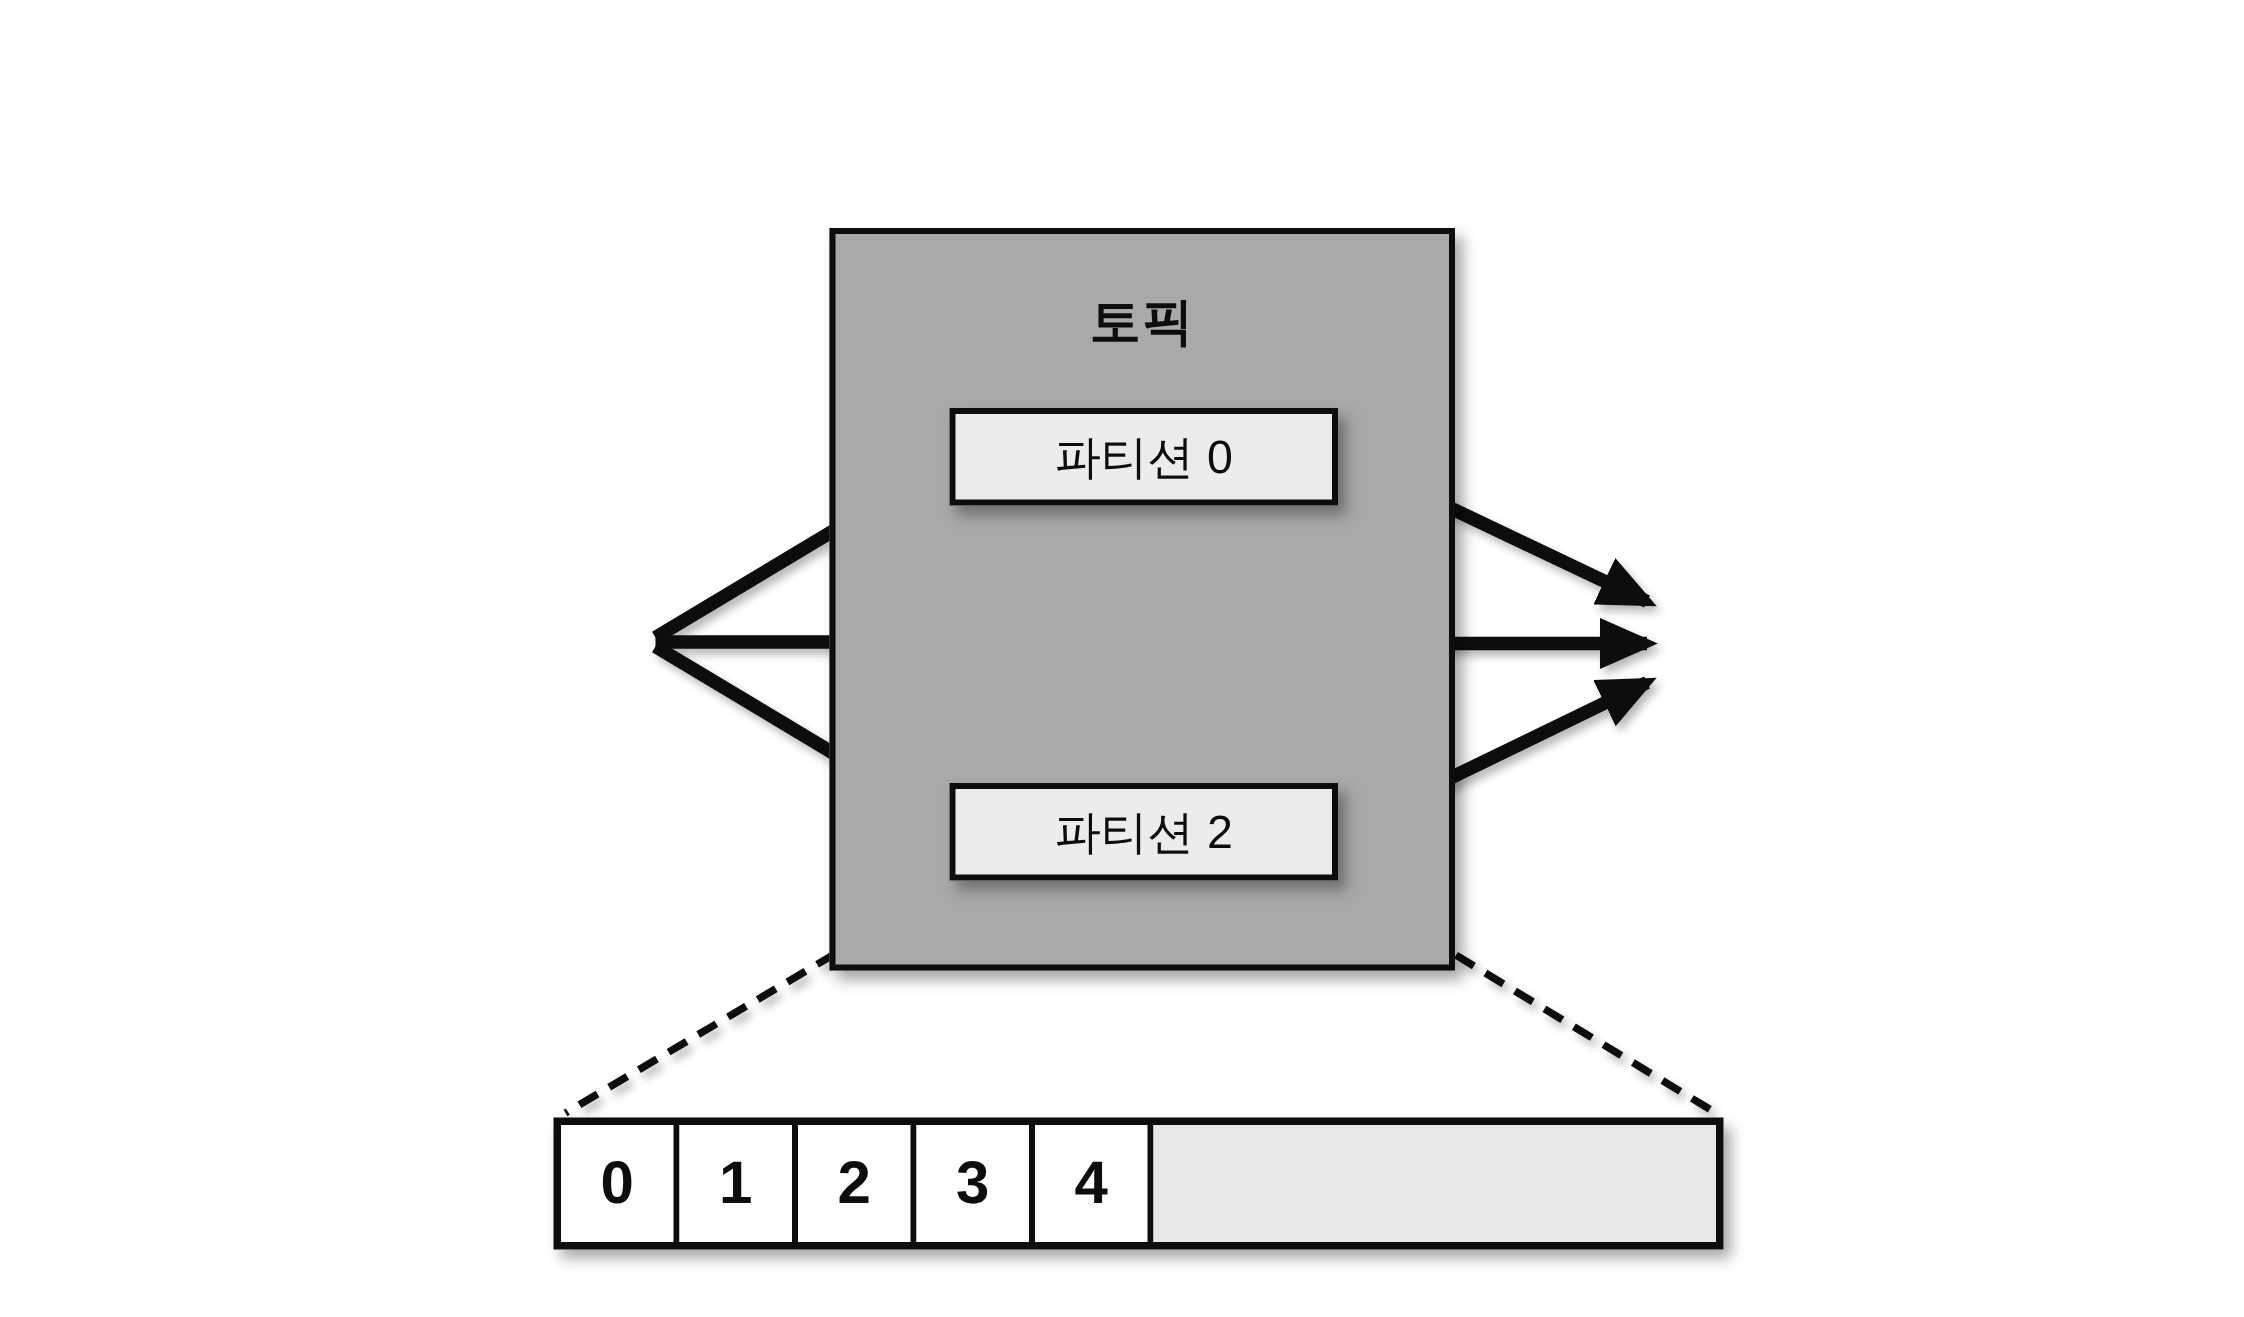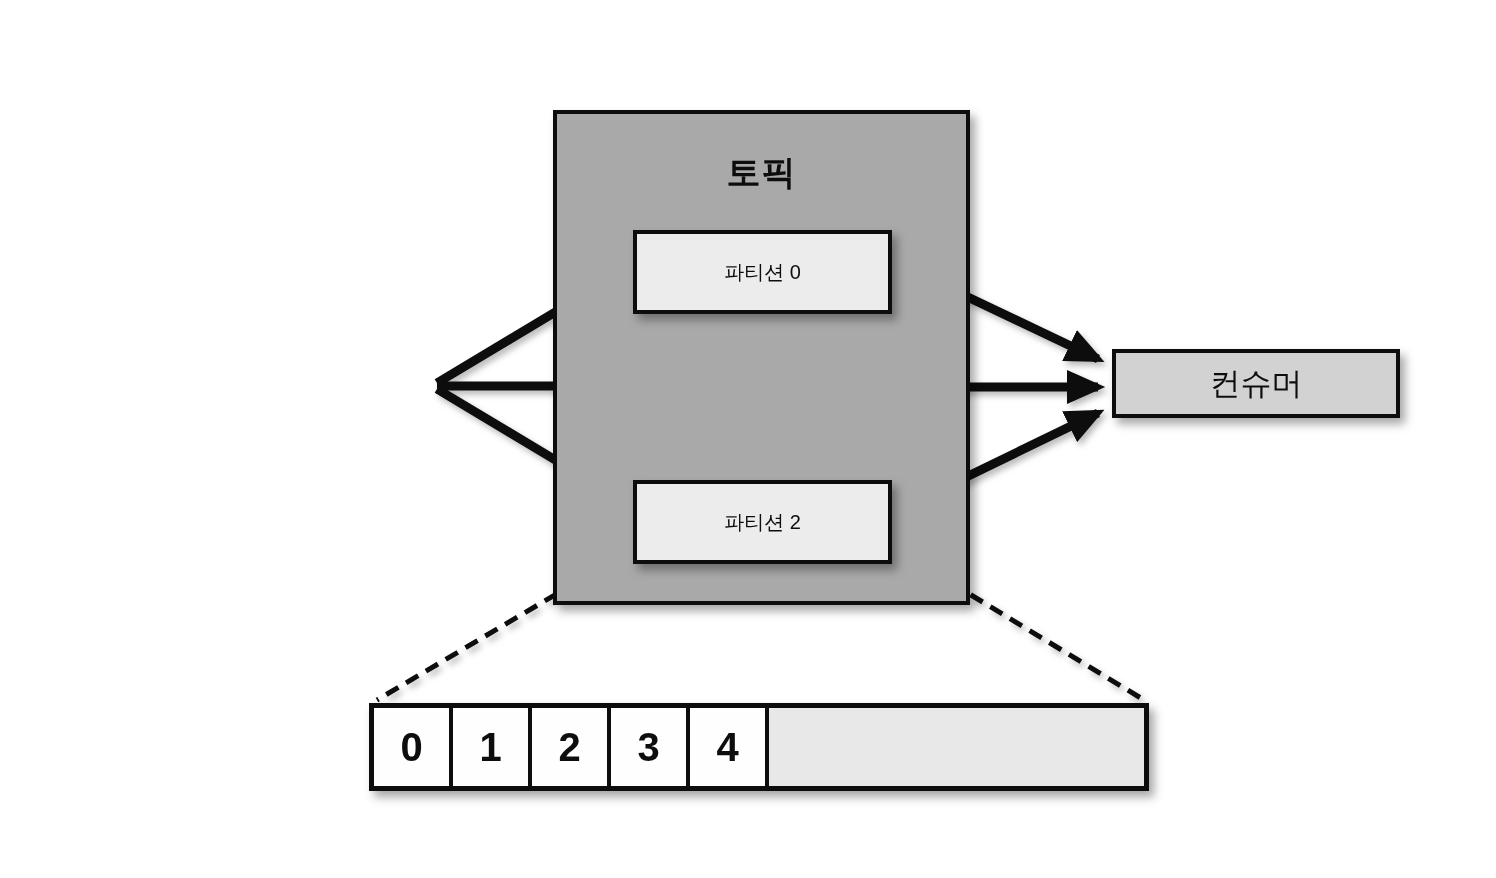--- a/index.html
+++ b/index.html
@@ -9,44 +9,44 @@
     --cell-fill:#fefefe;
     --log-tail-fill:#e8e8e8;
     --line-color:#0d0d0d;
   }
   html,body{margin:0;padding:0;background:#ffffff;}
   body{
     width:1496px;height:878px;position:relative;overflow:hidden;
     font-family:"Liberation Sans","DejaVu Sans",sans-serif;
     color:#0d0d0d;
   }
-  .canvas{position:absolute;inset:0;}
+  .canvas{position:absolute;inset:0;margin-top:42px;}
 
   .box{
     position:absolute;
     border:4px solid var(--line-color);
     display:flex;align-items:center;justify-content:center;
     box-sizing:border-box;
     box-shadow:5px 6px 9px rgba(0,0,0,0.35);
   }
 
   .topic-box{
     left:553px;top:110px;width:417px;height:495px;
     background:var(--topic-fill);
     justify-content:center;align-items:flex-start;
   }
   .topic-label{
     margin-top:36px;
     font-size:34px;font-weight:700;letter-spacing:1px;
   }
 
   .partition-box{
-    left:633px;width:259px;height:84px;
+    left:633px;width:259px;height:65px;
     background:var(--partition-fill);
-    font-size:20px;font-weight:500;text-align:center;
+    font-size:31px;font-weight:500;text-align:center;
   }
   .partition-0{top:230px;}
   .partition-1{top:355px;}
   .partition-2{top:480px;}
 
   .endpoint-box{
     background:var(--endpoint-fill);
     font-size:31px;font-weight:500;
   }
   .producer-box{left:148px;top:349px;width:287px;height:71px;}
@@ -110,23 +110,20 @@
     <div class="topic-label">토픽</div>
   </div>
 
   <div class="box partition-box partition-0">
     <span>파티션 0</span>
   </div>
   <div class="box partition-box partition-2">
     <span>파티션 2</span>
   </div>
 
-  <div class="box endpoint-box consumer-box">
-    <span>컨슈머</span>
-  </div>
 
 
   <div class="log-row">
     <div class="offset-cell">0</div>
     <div class="offset-cell">1</div>
     <div class="offset-cell">2</div>
     <div class="offset-cell">3</div>
     <div class="offset-cell">4</div>
     <div class="log-tail"></div>
   </div>

